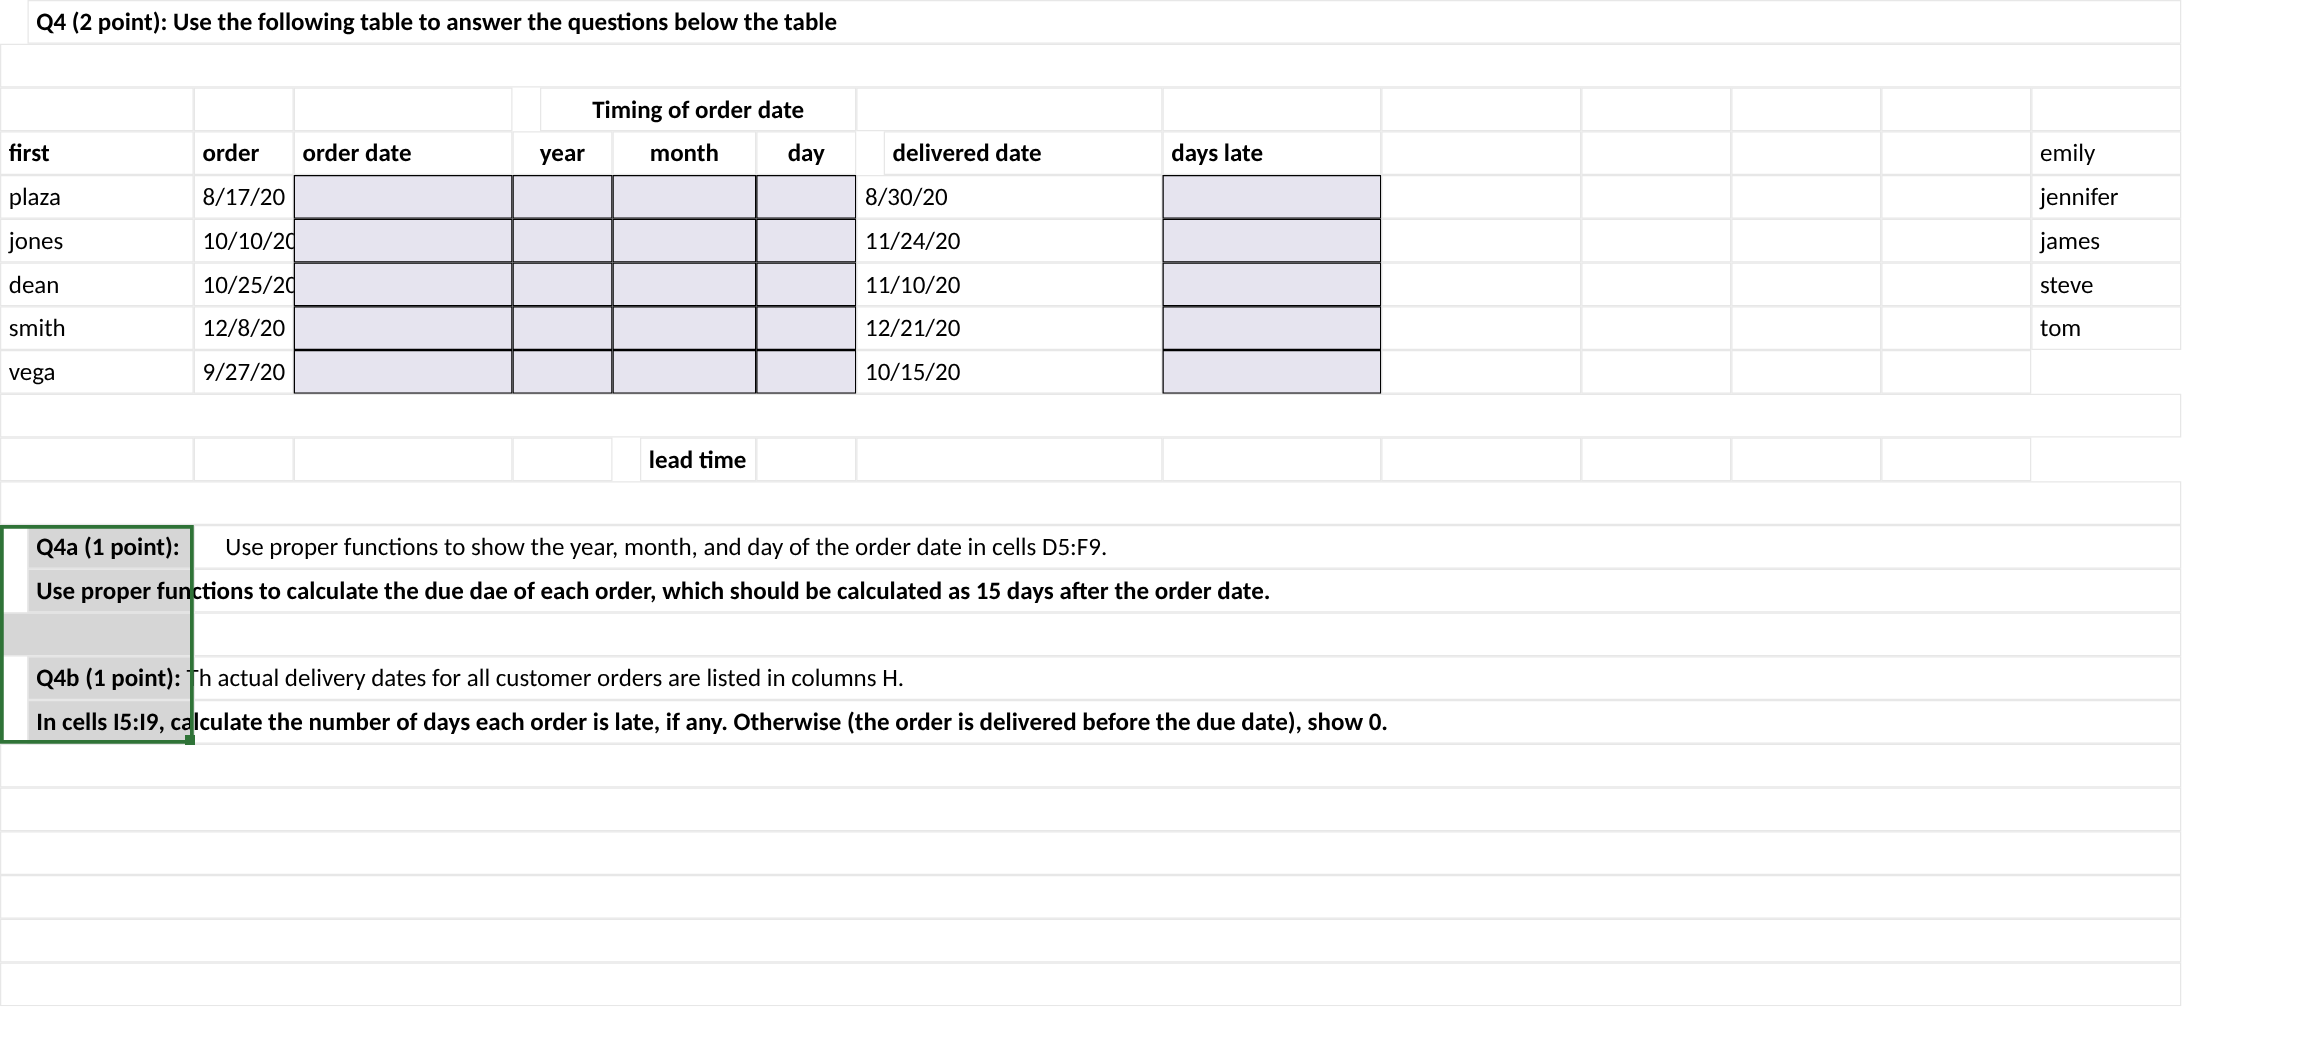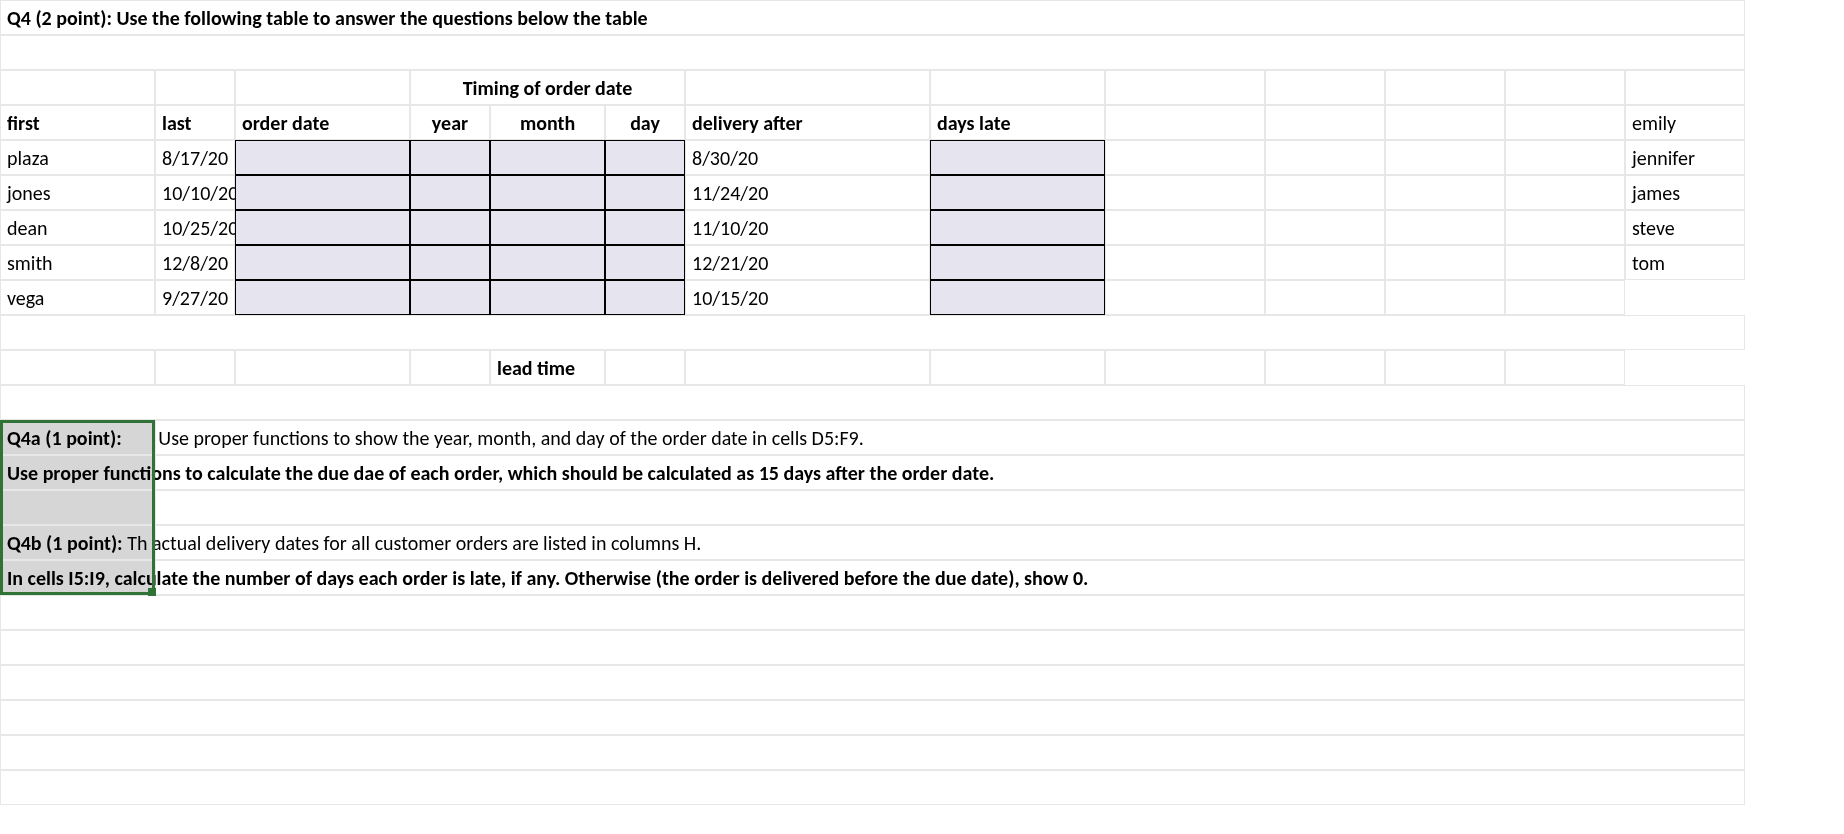--- a/index.html
+++ b/index.html
@@ -22,21 +22,21 @@
     padding: 4px 6px;
     display: flex;
     align-items: center;
     white-space: nowrap;
     overflow: visible;
     position: relative;
   }
   .bold { font-weight: 700; }
   .center { justify-content: center; }
   .right { justify-content: flex-start; }
-  .over { z-index: 5; background: transparent; }
+  .over { z-index: 5; background: transparent; margin-left: 22px; }
   .shade {
     background: #e6e4ef;
     border: 1px solid #000 !important;
   }
   .blue {
     background: #cadcee;
   }
   .grey-sel {
     background: #d6d6d6;
   }
@@ -75,36 +75,36 @@
   <div class="cell"></div>
   <div class="cell"></div>
   <div class="cell"></div>
   <div class="cell"></div>
   <div class="cell"></div>
 
   <div class="cell bold">
       <span>first</span>
     </div>
   <div class="cell bold">
-      <span>last</span>
+      <span>order</span>
     </div>
   <div class="cell bold">
       <span>order date</span>
     </div>
   <div class="cell bold center">
       <span>year</span>
     </div>
   <div class="cell bold center">
       <span>month</span>
     </div>
   <div class="cell bold center">
       <span>day</span>
     </div>
   <div class="cell bold over">
-      <span>delivery after</span>
+      <span>delivered date</span>
     </div>
   <div class="cell bold">
       <span>days late</span>
     </div>
   <div class="cell"></div>
   <div class="cell"></div>
   <div class="cell"></div>
   <div class="cell"></div>
 
   <div class="cell">

